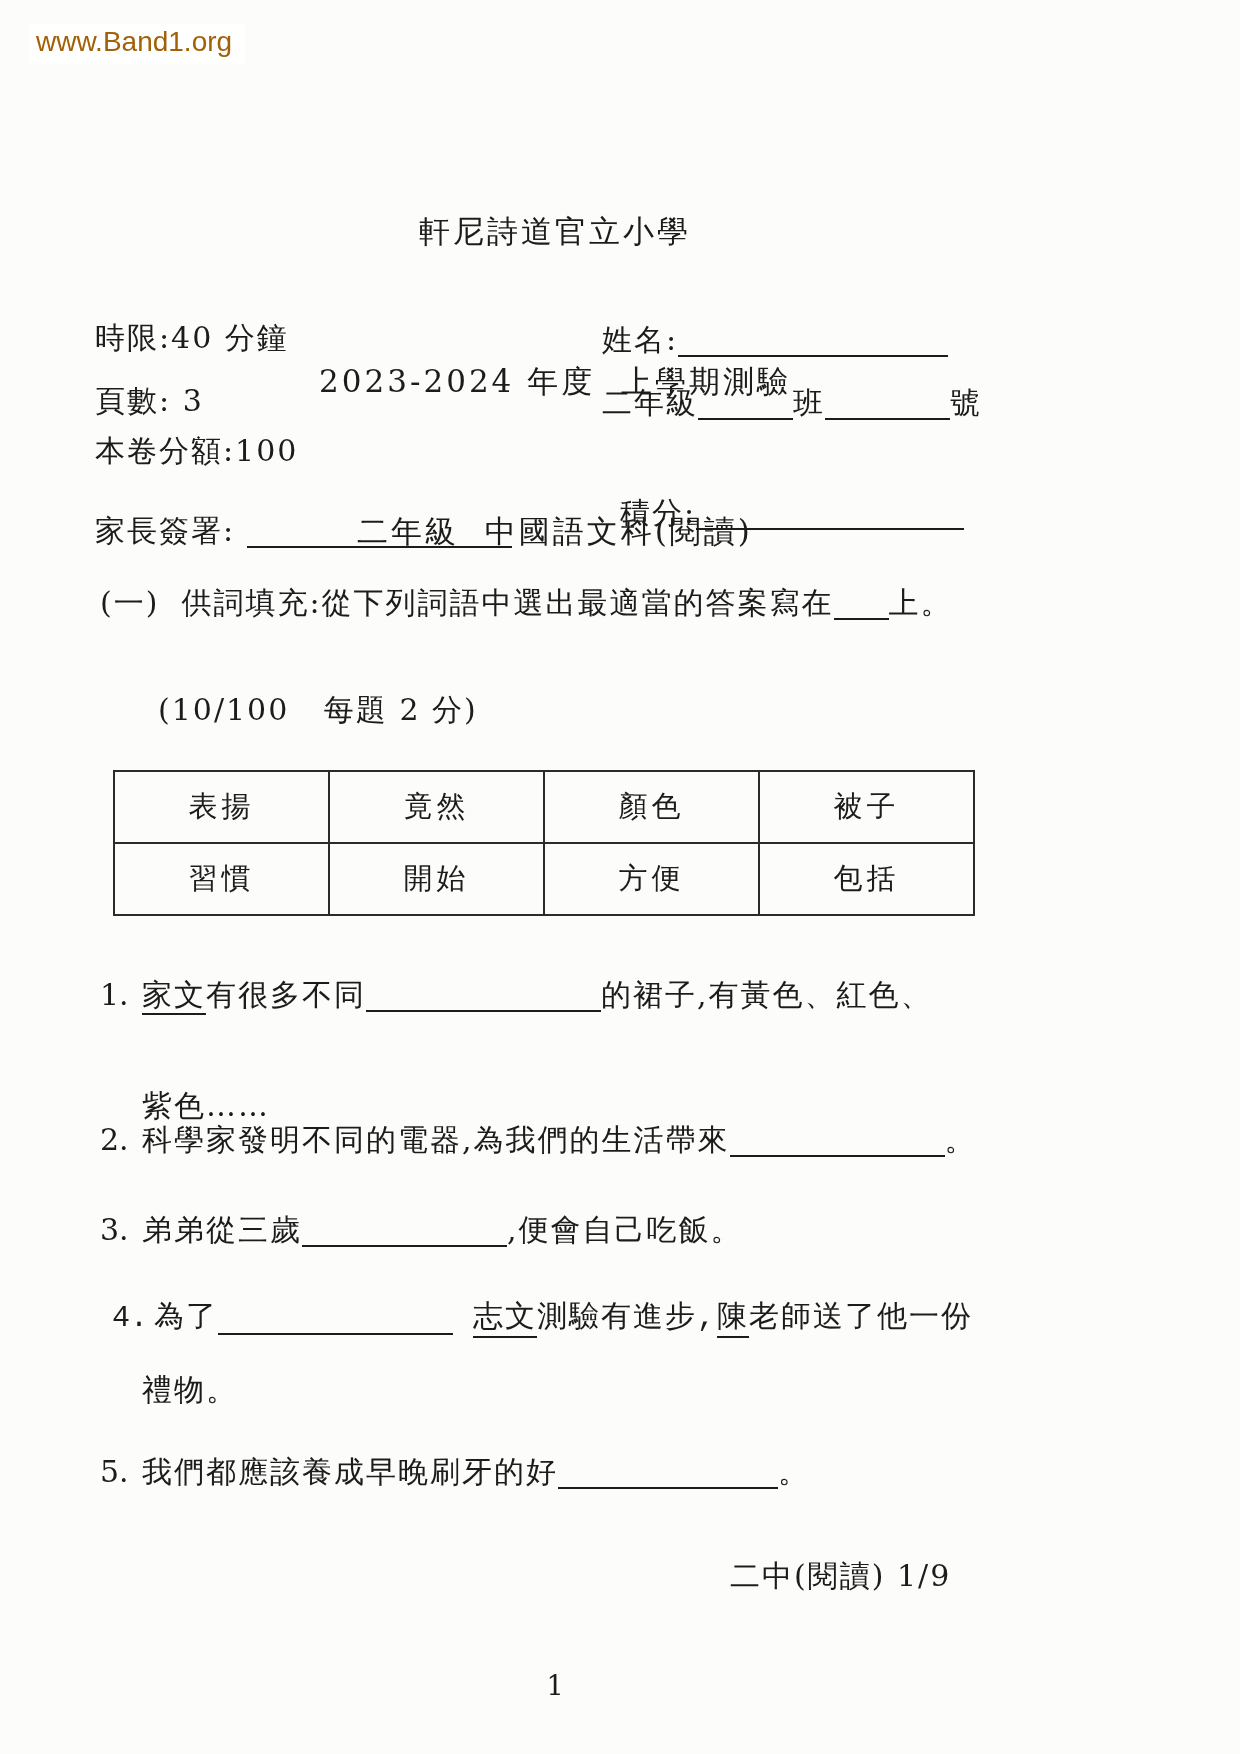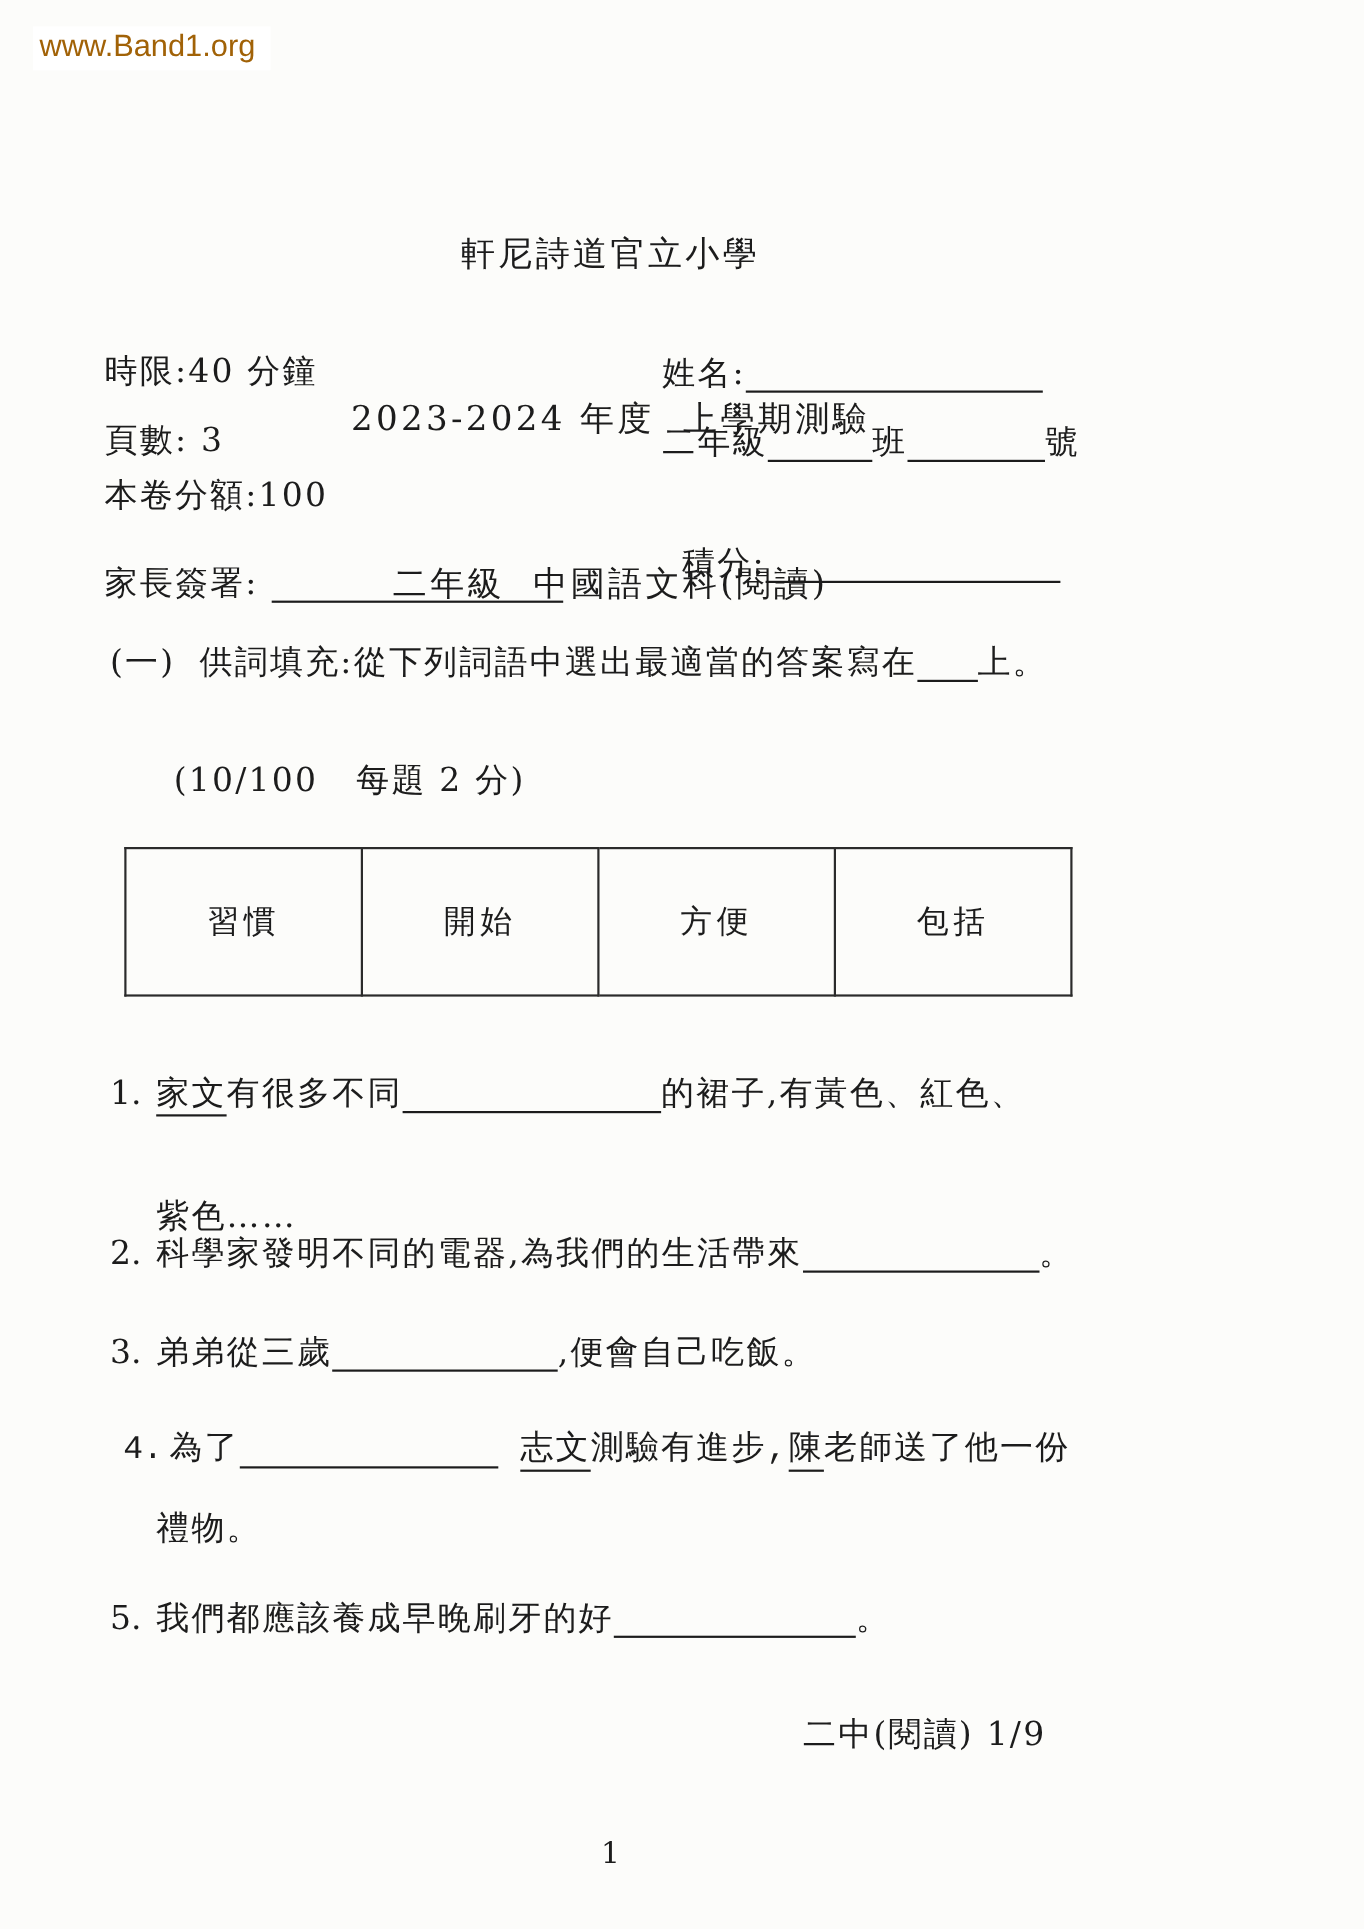--- a/index.html
+++ b/index.html
@@ -56,20 +56,26 @@
 
   <div class="abs t30" style="left:602px;top:320px;"><span>姓名:</span><span class="blank" style="width:270px;"></span></div>
   <div class="abs t30" style="left:602px;top:383px;"><span>二年級</span><span class="blank" style="width:95px;"></span><span>班</span><span class="blank" style="width:125px;"></span><span>號</span></div>
   <div class="abs t30" style="left:620px;top:493px;"><span></span><span>積分:</span><span class="blank" style="width:268px;"></span></div>
 
   <div class="abs t30" style="left:100px;top:583px;"><span style="margin-right:22px;">(一)</span><span>供詞填充:從下列詞語中選出最適當的答案寫在</span><span class="blank" style="width:55px;"></span><span>上。</span></div>
   <div class="abs t30" style="left:158px;top:690px;">(10/100   每題 2 分)</div>
 
   <table class="bank">
     <tbody>
+        <tr>
+      <td>表揚</td>
+      <td>竟然</td>
+      <td>顏色</td>
+      <td>被子</td>
+    </tr>
     <tr>
       <td>習慣</td>
       <td>開始</td>
       <td>方便</td>
       <td>包括</td>
     </tr>
   </tbody>
     </table>
 
   <div class="abs t30" style="left:100px;top:975px;"><span class="qnum">1.</span><span class="uname">家文</span><span>有很多不同</span><span class="blank" style="width:235px;"></span><span>的裙子,有黃色、紅色、</span></div>

